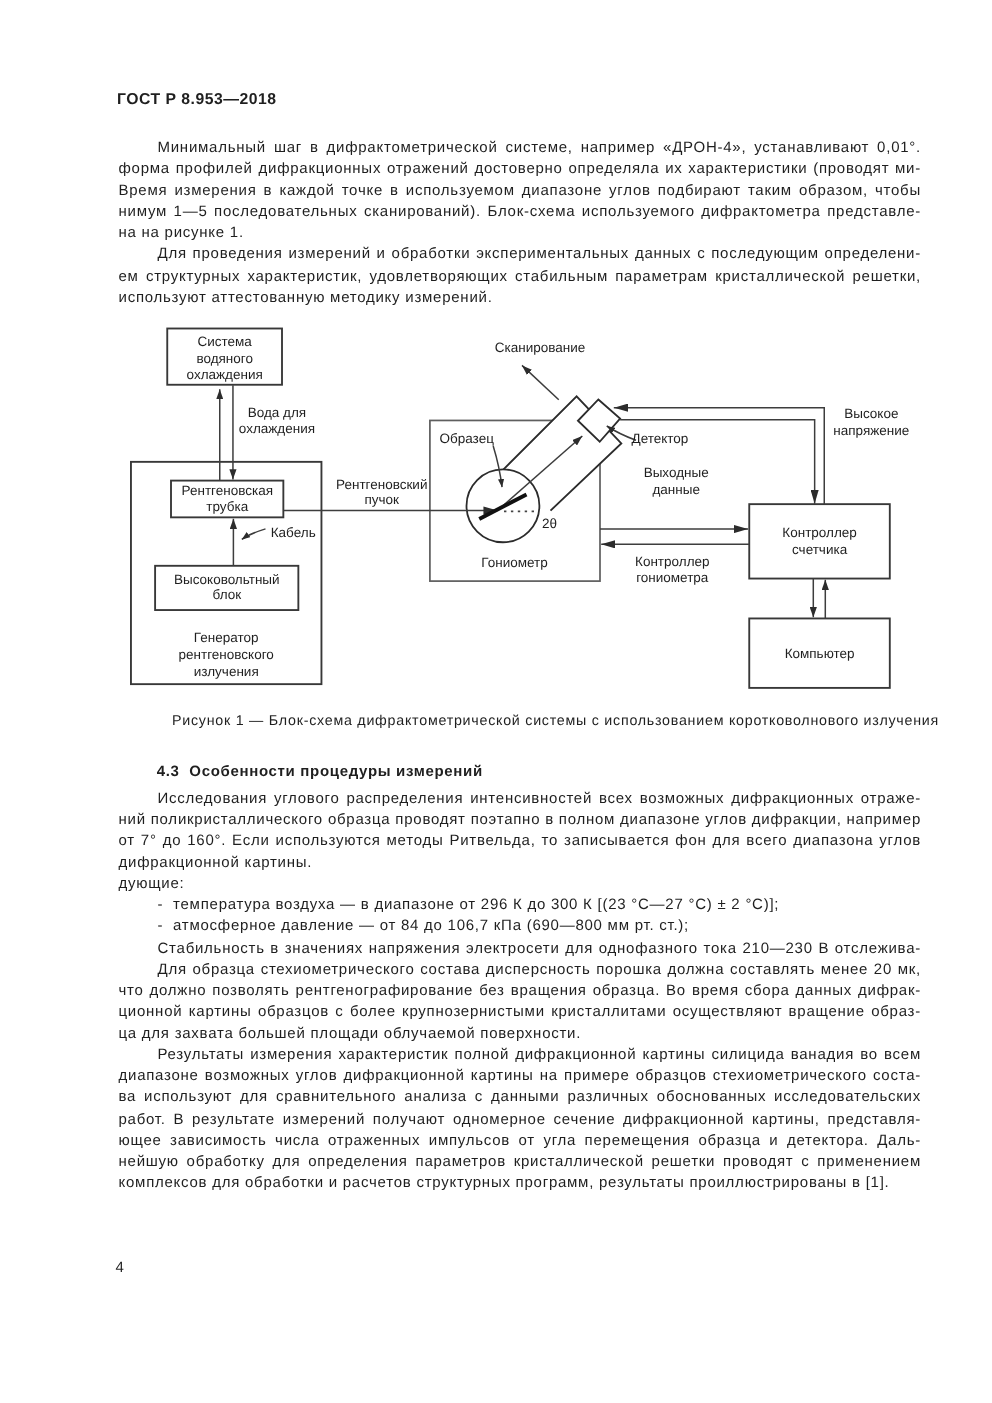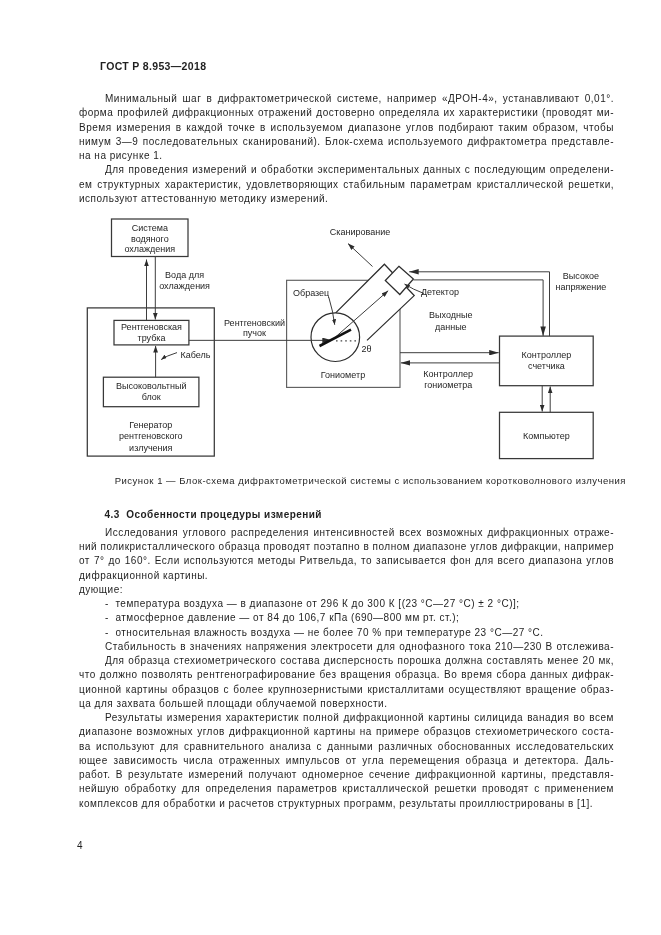--- a/index.html
+++ b/index.html
@@ -1,36 +1,36 @@
 <!DOCTYPE html>
 <html lang="ru"><head><meta charset="utf-8">
 <style>
 html,body{margin:0;padding:0;background:#fff;}
 .page{position:relative;width:661px;height:935px;background:#fff;overflow:hidden;filter:grayscale(1);
   font-family:"Liberation Sans",sans-serif;color:#1f1f1f;}
-.hdr{position:absolute;left:78px;top:59.9px;font-size:10.5px;font-weight:bold;line-height:12px;letter-spacing:0.33px;margin-left:22px;}
+.hdr{position:absolute;left:78px;top:59.9px;font-size:10.5px;font-weight:bold;line-height:12px;letter-spacing:0.33px;}
 .txt{position:absolute;left:79px;width:535px;font-size:10px;line-height:14.25px;letter-spacing:0.5px;}
 .txt div{text-align:justify;text-align-last:justify;white-space:nowrap;}
 .txt div.e{text-align:right;text-align-last:left;}
 .in{text-indent:26px;}
 .cap{position:absolute;left:91px;top:475px;width:535px;font-size:9.5px;line-height:11px;text-align:right;letter-spacing:0.5px;}
 .h43{position:absolute;left:104.5px;top:508.9px;font-size:10px;font-weight:bold;line-height:12px;letter-spacing:0.45px;}
 .pn{position:absolute;left:77px;top:838.5px;font-size:10px;line-height:14.25px;}
 svg{position:absolute;left:0;top:0;}
 svg text{font-family:"Liberation Sans",sans-serif;font-size:9px;fill:#1f1f1f;}
 </style></head>
 <body>
 <div class="page">
 <div class="hdr">ГОСТ Р 8.953—2018</div>
 
 <div class="txt" style="top:92px">
 <div class="in">Минимальный шаг в дифрактометрической системе, например «ДРОН-4», устанавливают 0,01°.</div>
 <div>форма профилей дифракционных отражений достоверно определяла их характеристики (проводят ми-</div>
 <div>Время измерения в каждой точке в используемом диапазоне углов подбирают таким образом, чтобы</div>
-<div>нимум 3—9 последовательных сканирований). Блок-схема используемого дифрактометра представле-</div>
+<div>нимум 1—5 последовательных сканирований). Блок-схема используемого дифрактометра представле-</div>
 <div class="e">на на рисунке 1.</div>
 <div class="in">Для проведения измерений и обработки экспериментальных данных с последующим определени-</div>
 <div>ем структурных характеристик, удовлетворяющих стабильным параметрам кристаллической решетки,</div>
 <div class="e">используют аттестованную методику измерений.</div>
 </div>
 
 <svg width="661" height="470" viewBox="0 0 661 470">
 <defs>
 <marker id="a" markerUnits="userSpaceOnUse" markerWidth="9.5" markerHeight="5.5" refX="9.5" refY="2.75" orient="auto">
           <path d="M0,0 L9.5,2.75 L0,5.5 z" fill="#2c2c2c"></path>
@@ -113,28 +113,27 @@
 <div class="h43">4.3&nbsp;&nbsp;Особенности процедуры измерений</div>
 
 <div class="txt" style="top:525.8px">
 <div class="in">Исследования углового распределения интенсивностей всех возможных дифракционных отраже-</div>
 <div>ний поликристаллического образца проводят поэтапно в полном диапазоне углов дифракции, например</div>
 <div>от 7° до 160°. Если используются методы Ритвельда, то записывается фон для всего диапазона углов</div>
 <div class="e">дифракционной картины.</div>
 <div class="e">дующие:</div>
 <div class="e in">-&nbsp;&nbsp;температура воздуха — в диапазоне от 296 К до 300 К [(23 °С—27 °С) ± 2 °С)];</div>
 <div class="e in">-&nbsp;&nbsp;атмосферное давление — от 84 до 106,7 кПа (690—800 мм рт. ст.);</div>
-<div class="e in">-&nbsp;&nbsp;относительная влажность воздуха — не более 70 % при температуре 23 °С—27 °С.</div>
 <div class="in">Стабильность в значениях напряжения электросети для однофазного тока 210—230 В отслежива-</div>
 <div class="in">Для образца стехиометрического состава дисперсность порошка должна составлять менее 20 мк,</div>
 <div>что должно позволять рентгенографирование без вращения образца. Во время сбора данных дифрак-</div>
 <div>ционной картины образцов с более крупнозернистыми кристаллитами осуществляют вращение образ-</div>
 <div class="e">ца для захвата большей площади облучаемой поверхности.</div>
 <div class="in">Результаты измерения характеристик полной дифракционной картины силицида ванадия во всем</div>
 <div>диапазоне возможных углов дифракционной картины на примере образцов стехиометрического соста-</div>
 <div>ва используют для сравнительного анализа с данными различных обоснованных исследовательских</div>
+<div>работ. В результате измерений получают одномерное сечение дифракционной картины, представля-</div>
 <div>ющее зависимость числа отраженных импульсов от угла перемещения образца и детектора. Даль-</div>
-<div>работ. В результате измерений получают одномерное сечение дифракционной картины, представля-</div>
 <div>нейшую обработку для определения параметров кристаллической решетки проводят с применением</div>
 <div class="e">комплексов для обработки и расчетов структурных программ, результаты проиллюстрированы в [1].</div>
 </div>
 
 <div class="pn">4</div>
 </div>
 </body></html>

